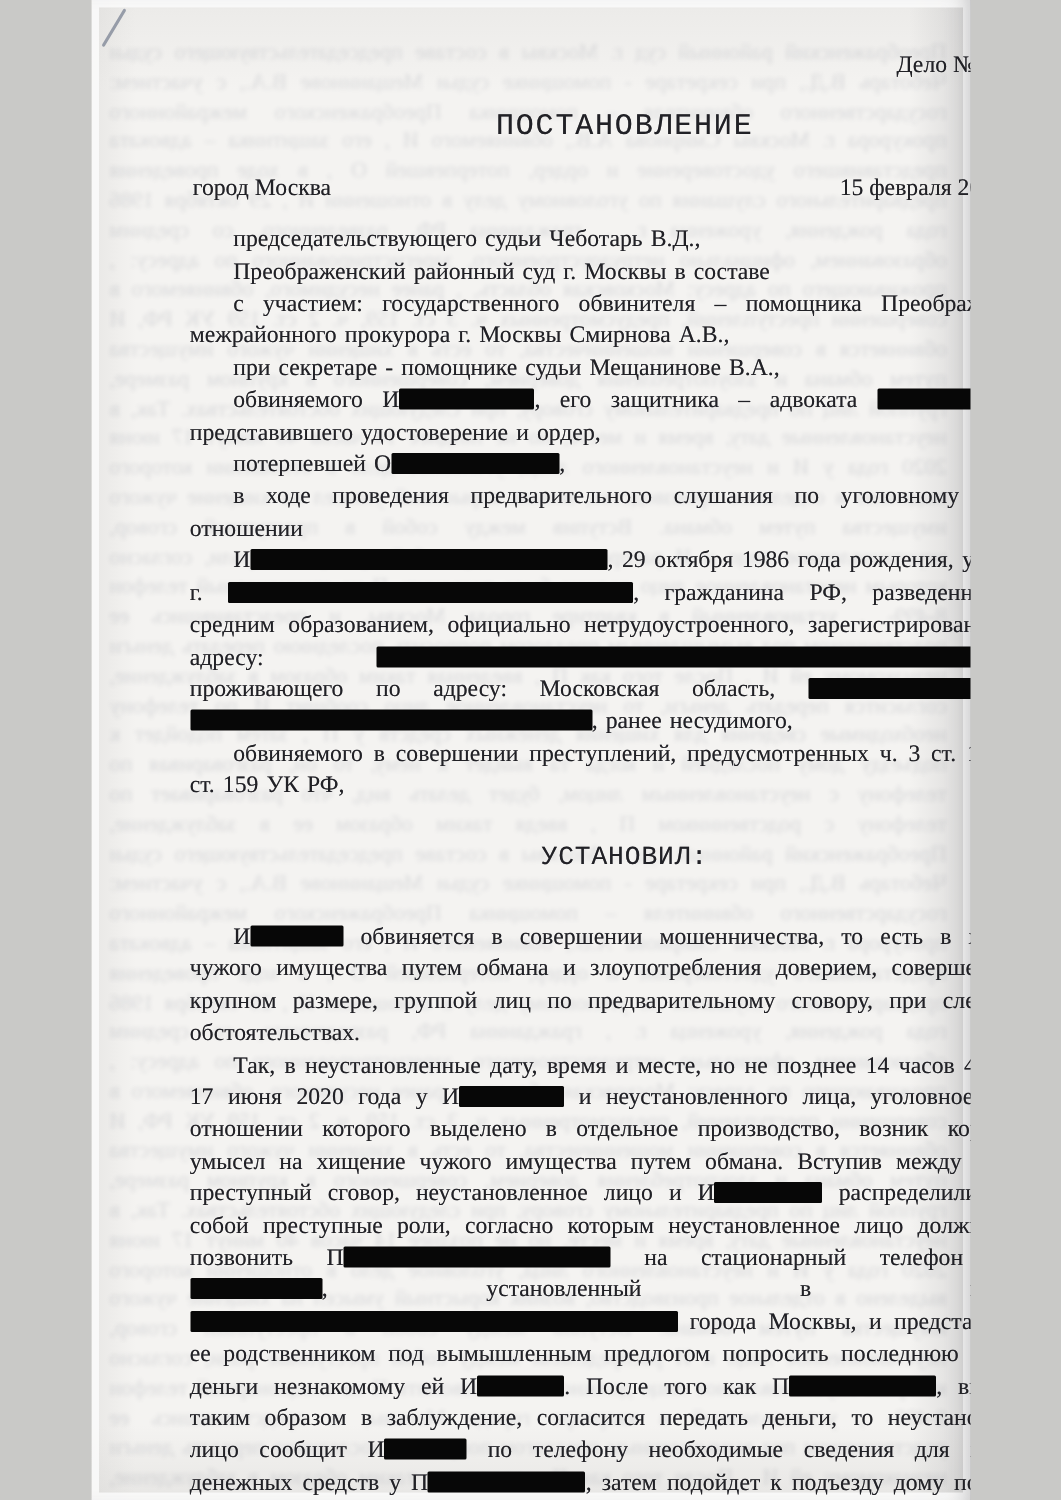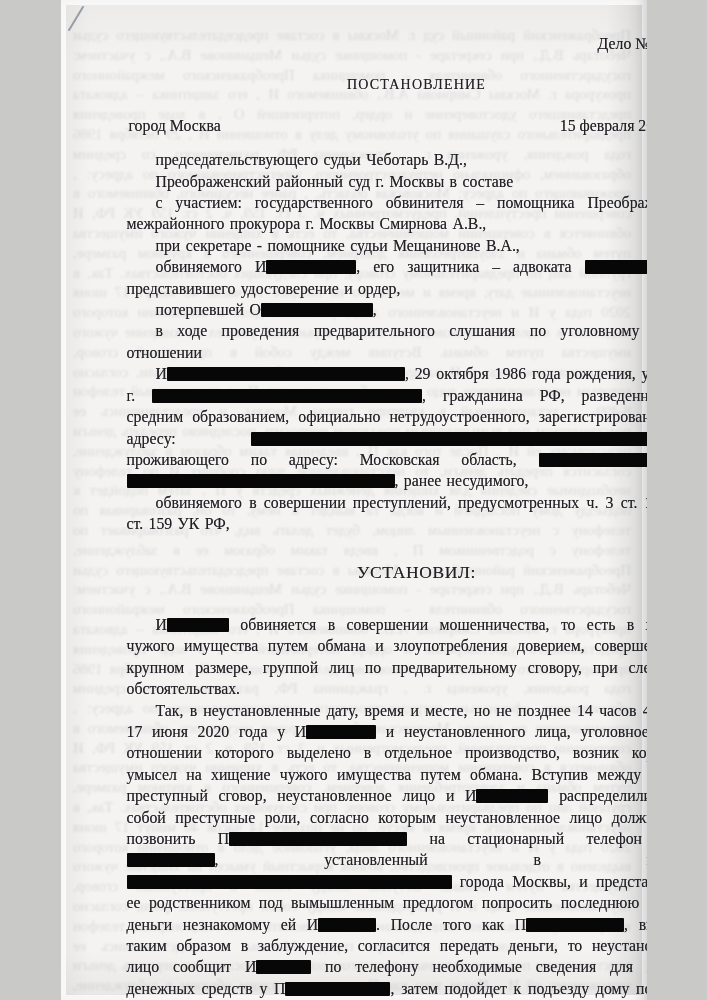--- a/index.html
+++ b/index.html
@@ -31,34 +31,34 @@
     background:#8d94a1;transform:rotate(31deg);opacity:0.9;z-index:2;
     border-radius:2px;
   }
   .content{
     position:absolute;left:66px;top:33px;width:580px;z-index:2;
     color:#212126;font-size:15.8px;line-height:21.4px;
     text-shadow:0 0 0.4px rgba(35,35,42,0.55);
   }
   .case-line{text-align:right;margin:0 -14px 20px 0;white-space:nowrap;}
   .title{
-    font-size:14px;font-weight:normal;text-align:center;
-    letter-spacing:1.2px;margin:0 0 19px 0;
+    font-size:20px;font-weight:normal;text-align:center;
+    letter-spacing:1.2px;margin:0 0 19px 0;font-family:Liberation Mono, monospace;
   }
   .city-date{display:flex;justify-content:space-between;margin:0 4px 13px 2px;}
   .para{text-align:justify;word-spacing:0.09em;}
   .para.indent{text-indent:29px;}
   .redact{
     display:inline-block;height:14px;background:#070707;
     vertical-align:-2px;border-radius:1px;
   }
   .case-redact{width:50px;height:15px;margin-left:3px;vertical-align:-3px;}
   .heading{
     font-size:17.5px;font-weight:normal;text-align:center;
-    letter-spacing:0.6px;margin:27px 0 31px 0;
+    letter-spacing:0.6px;margin:27px 0 31px 0;font-family:Liberation Mono, monospace;
   }
 </style>
 </head>
 <body>
 
 <div class="page">
   <div class="ghost" id="ghost" aria-hidden="true">Преображенский районный суд г. Москвы в составе председательствующего судьи Чеботарь В.Д., при секретаре  - помощнике судьи Мещанинове В.А., с участием: государственного обвинителя – помощника Преображенского межрайонного прокурора г. Москвы Смирнова А.В., обвиняемого И  , его защитника – адвоката    представившего удостоверение и ордер, потерпевшей О  , в ходе проведения предварительного слушания по уголовному делу в отношении И  , 29 октября 1986 года рождения, уроженца г.   , гражданина РФ, разведенного, со средним образованием, официально нетрудоустроенного, зарегистрированного по адресу:   , проживающего по адресу: Московская область,      , ранее несудимого, обвиняемого в совершении преступлений, предусмотренных ч. 3 ст. 159, ч. 2 ст. 159 УК РФ, И   обвиняется в совершении мошенничества, то есть в хищении чужого имущества путем обмана и злоупотребления доверием, совершенного в крупном размере, группой лиц по предварительному сговору, при следующих обстоятельствах. Так, в неустановленные дату, время и месте, но не позднее 14 часов 40 минут 17 июня 2020 года у И   и неустановленного лица, уголовное дело в отношении которого выделено в отдельное производство, возник корыстный умысел на хищение чужого имущества путем обмана. Вступив между собой в преступный сговор, неустановленное лицо и И   распределили между собой преступные роли, согласно которым неустановленное лицо должно было позвонить П   на стационарный телефон 8-499-  , установленный в квартире    города Москвы, и представившись ее родственником под вымышленным предлогом попросить последнюю передать деньги незнакомому ей И  . После того как П  , введенная таким образом в заблуждение, согласится передать деньги, то неустановленное лицо сообщит И   по телефону необходимые сведения для хищения денежных средств у П  , затем подойдет к подъезду дому последней и когда та выйдет к нему, то он, разговаривая по телефону с неустановленным лицом, будет делать вид, что разговаривает по телефону с родственником П  , введя таким образом ее в заблуждение, Преображенский районный суд г. Москвы в составе председательствующего судьи Чеботарь В.Д., при секретаре  - помощнике судьи Мещанинове В.А., с участием: государственного обвинителя – помощника Преображенского межрайонного прокурора г. Москвы Смирнова А.В., обвиняемого И  , его защитника – адвоката    представившего удостоверение и ордер, потерпевшей О  , в ходе проведения предварительного слушания по уголовному делу в отношении И  , 29 октября 1986 года рождения, уроженца г.   , гражданина РФ, разведенного, со средним образованием, официально нетрудоустроенного, зарегистрированного по адресу:   , проживающего по адресу: Московская область,      , ранее несудимого, обвиняемого в совершении преступлений, предусмотренных ч. 3 ст. 159, ч. 2 ст. 159 УК РФ, И   обвиняется в совершении мошенничества, то есть в хищении чужого имущества путем обмана и злоупотребления доверием, совершенного в крупном размере, группой лиц по предварительному сговору, при следующих обстоятельствах. Так, в неустановленные дату, время и месте, но не позднее 14 часов 40 минут 17 июня 2020 года у И   и неустановленного лица, уголовное дело в отношении которого выделено в отдельное производство, возник корыстный умысел на хищение чужого имущества путем обмана. Вступив между собой в преступный сговор, неустановленное лицо и И   распределили между собой преступные роли, согласно которым неустановленное лицо должно было позвонить П   на стационарный телефон 8-499-  , установленный в квартире    города Москвы, и представившись ее родственником под вымышленным предлогом попросить последнюю передать деньги незнакомому ей И  . После того как П  , введенная таким образом в заблуждение, согласится передать деньги, то неустановленное лицо сообщит И   по телефону необходимые сведения для хищения денежных средств у П  , затем подойдет к подъезду дому последней и когда та выйдет к нему, то он, разговаривая по телефону с неустановленным лицом, будет делать вид, что разговаривает по телефону с родственником П  , введя таким образом ее в заблуждение,</div>
   <div class="pen-stroke"></div>
 
   <div class="content">

